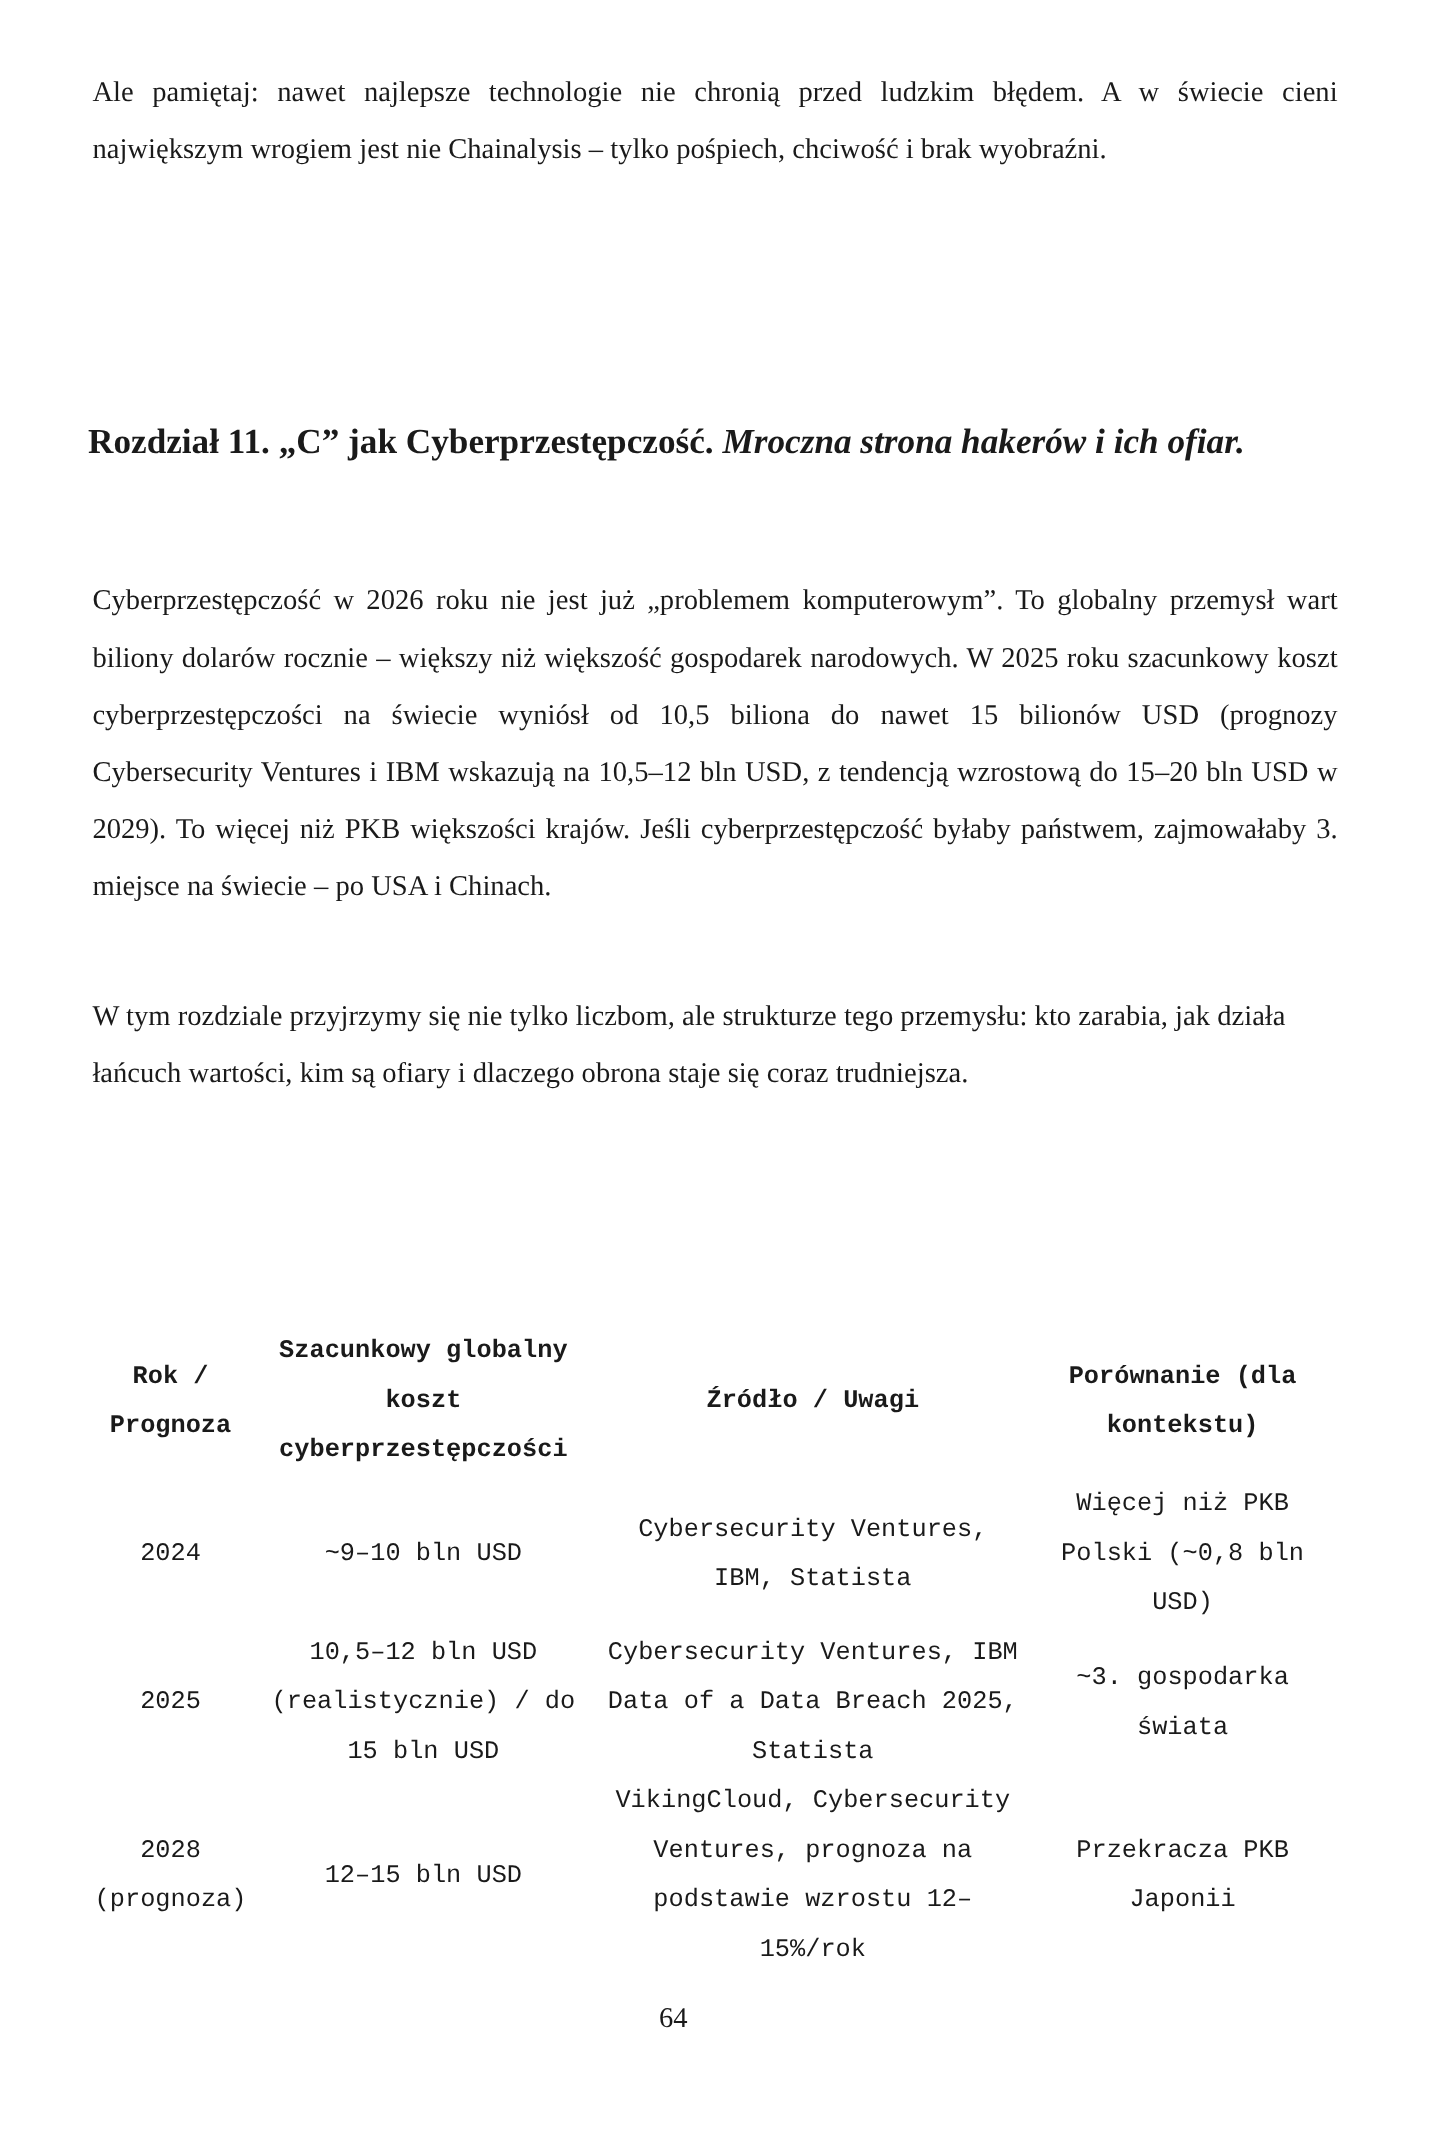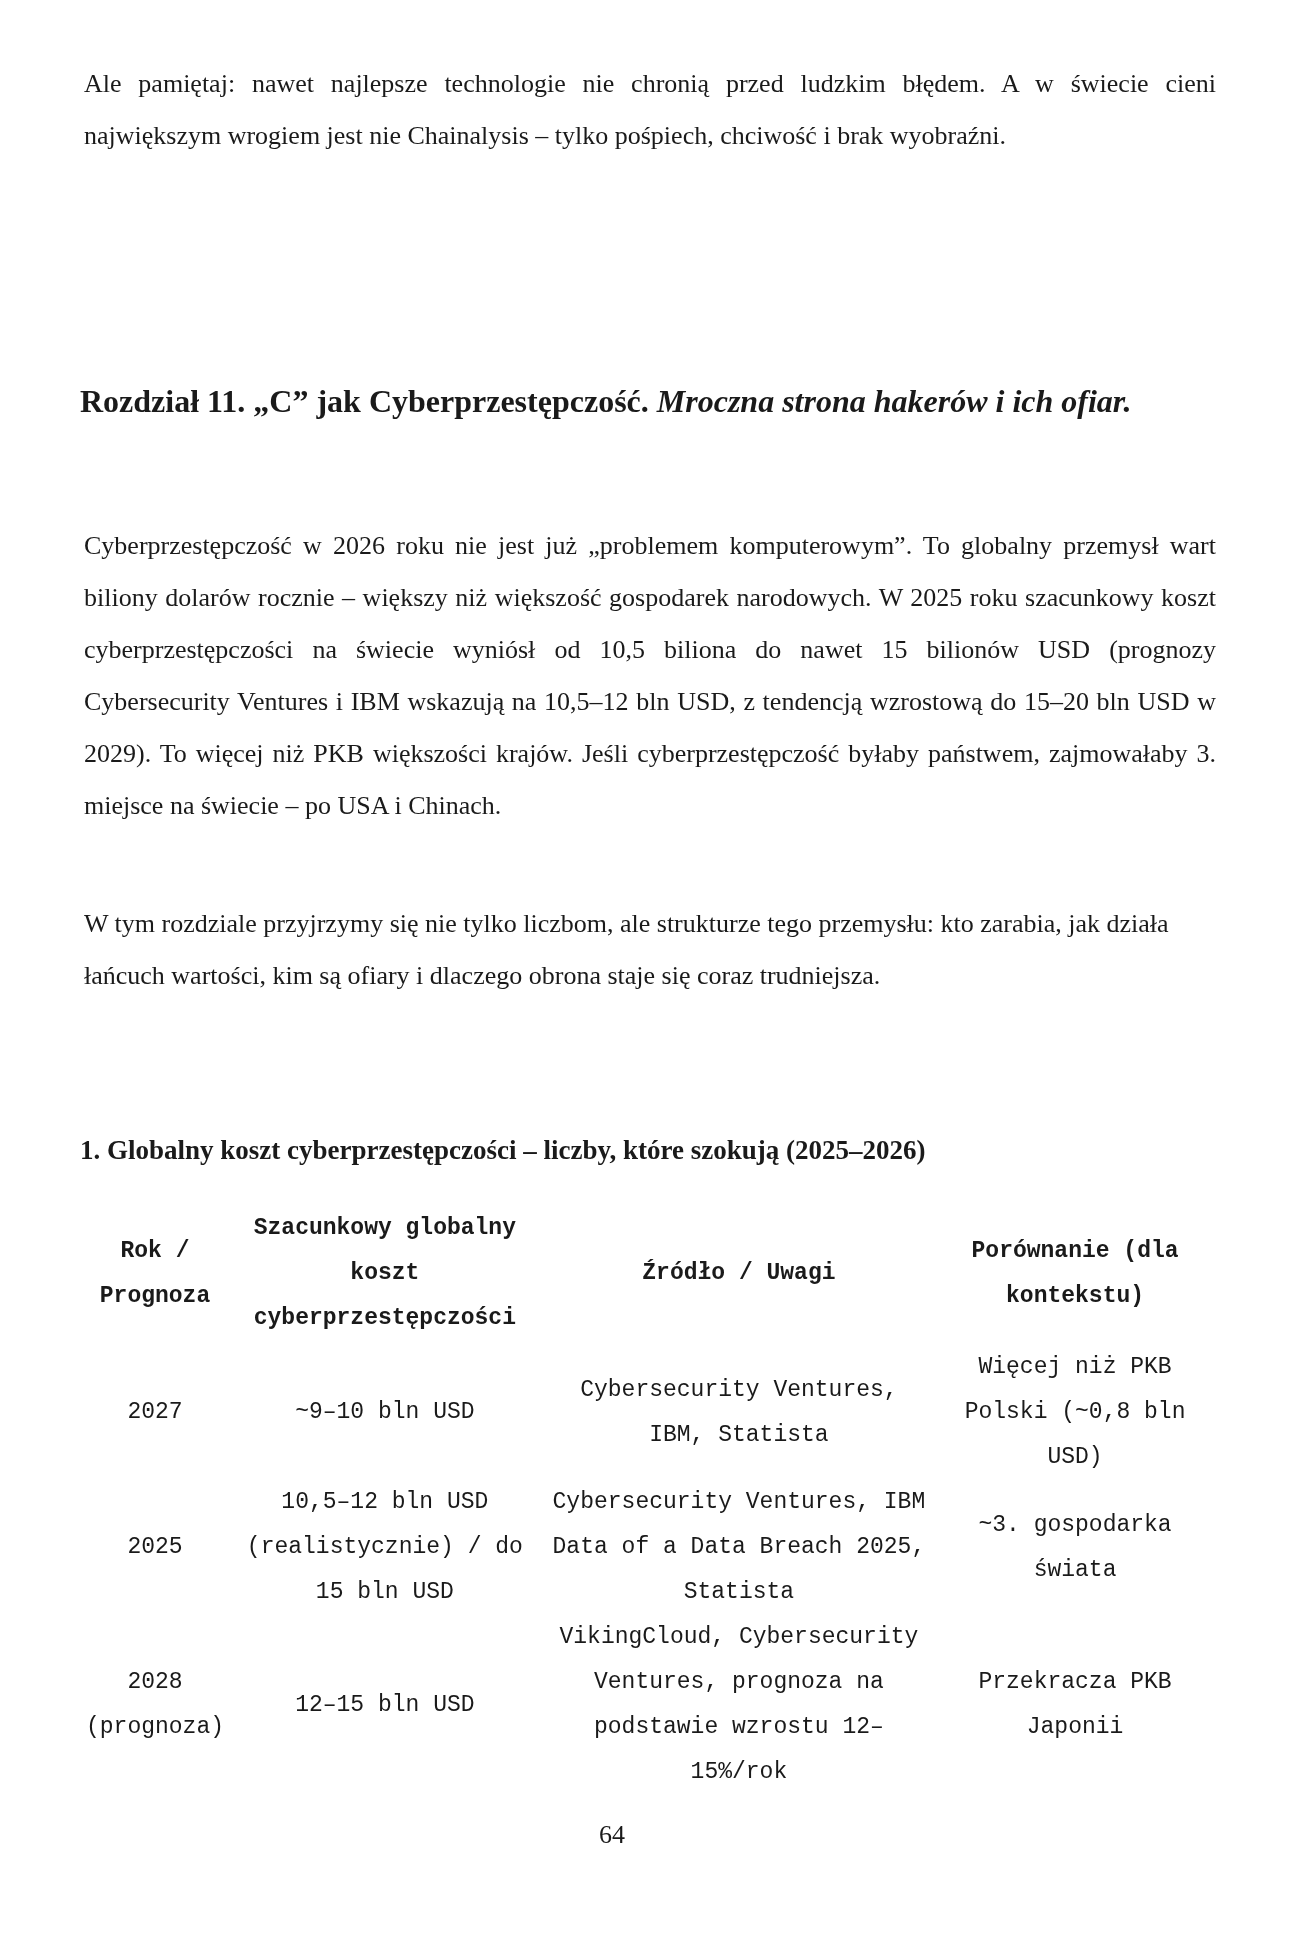--- a/index.html
+++ b/index.html
@@ -47,34 +47,33 @@
 
   <h1 class="chapter-title">
     <span>Rozdział 11. „C” jak Cyberprzestępczość.</span>
     <span class="subtitle">Mroczna strona hakerów i ich ofiar.</span>
   </h1>
 
   <p class="para justify" style="top:508px;">Cyberprzestępczość w 2026 roku nie jest już „problemem komputerowym”. To globalny przemysł wart biliony dolarów rocznie – większy niż większość gospodarek narodowych. W 2025 roku szacunkowy koszt cyberprzestępczości na świecie wyniósł od 10,5 biliona do nawet 15 bilionów USD (prognozy Cybersecurity Ventures i IBM wskazują na 10,5–12 bln USD, z tendencją wzrostową do 15–20 bln USD w 2029). To więcej niż PKB większości krajów. Jeśli cyberprzestępczość byłaby państwem, zajmowałaby 3. miejsce na świecie – po USA i Chinach.</p>
 
   <p class="para" style="top:886px; width:1090px;">W tym rozdziale przyjrzymy się nie tylko liczbom, ale strukturze tego przemysłu: kto zarabia, jak działa łańcuch wartości, kim są ofiary i dlaczego obrona staje się coraz trudniejsza.</p>
 
-  <h2 class="section-heading">1. Globalny koszt cyberprzestępczości – liczby, które szokują (2025–2026)</h2>
 
   <table class="data-table">
     <thead>
       <tr>
         <th class="col1">Rok / Prognoza</th>
         <th class="col2">Szacunkowy globalny koszt cyberprzestępczości</th>
         <th class="col3">Źródło / Uwagi</th>
         <th class="col4">Porównanie (dla kontekstu)</th>
       </tr>
     </thead>
     <tbody>
       <tr>
-        <td>2027</td>
+        <td>2024</td>
         <td>~9–10 bln USD</td>
         <td>Cybersecurity Ventures, IBM, Statista</td>
         <td>Więcej niż PKB Polski (~0,8 bln USD)</td>
       </tr>
       <tr>
         <td>2025</td>
         <td>10,5–12 bln USD (realistycznie) / do 15 bln USD</td>
         <td>Cybersecurity Ventures, IBM Data of a Data Breach 2025, Statista</td>
         <td>~3. gospodarka świata</td>
       </tr>

